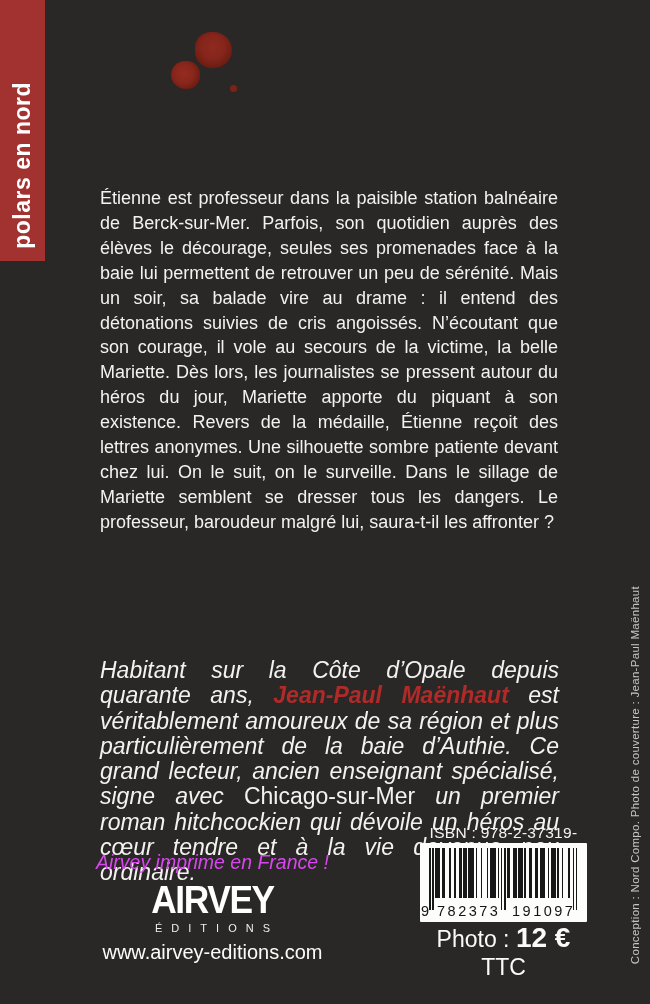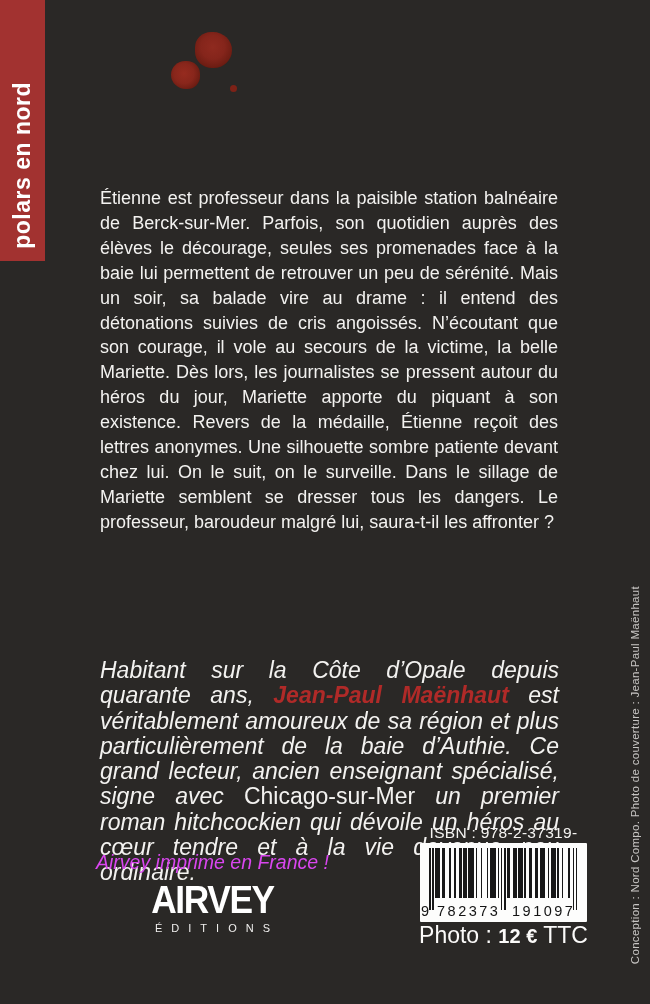--- a/index.html
+++ b/index.html
@@ -102,21 +102,21 @@
     font-size:14.5px;color:#141414;
   }
   .bc-d-first{position:absolute;left:1px;}
   .bc-group1{position:absolute;left:17px;width:62px;text-align:right;letter-spacing:2.5px;}
   .bc-group2{position:absolute;left:92px;width:62px;text-align:left;letter-spacing:2.5px;}
 
   .price{
     position:absolute;left:416px;top:922px;width:175px;text-align:center;
     font-size:23px;color:#fbfaf9;
   }
-  .price .val{font-weight:bold;font-size:20px;margin-top:19px;}
+  .price .val{font-weight:bold;font-size:28px;margin-top:19px;}
 
   
   .credits{
     position:absolute;right:9px;bottom:40px;
     writing-mode:vertical-rl;transform:rotate(180deg);
     font-size:11.5px;letter-spacing:.3px;color:var(--credits);
     white-space:nowrap;
   }
 </style>
 </head>
@@ -133,20 +133,21 @@
   <div class="blood blood-dot"></div>
 
   <p class="synopsis">Étienne est professeur dans la paisible station balnéaire de Berck-sur-Mer. Parfois, son quotidien auprès des élèves le décourage, seules ses promenades face à la baie lui permettent de retrouver un peu de sérénité. Mais un soir, sa balade vire au drame : il entend des détonations suivies de cris angoissés. N’écoutant que son courage, il vole au secours de la victime, la belle Mariette. Dès lors, les journalistes se pressent autour du héros du jour, Mariette apporte du piquant à son existence. Revers de la médaille, Étienne reçoit des lettres anonymes. Une silhouette sombre patiente devant chez lui. On le suit, on le surveille. Dans le sillage de Mariette semblent se dresser tous les dangers. Le professeur, baroudeur malgré lui, saura-t-il les affronter ?</p>
 
   <p class="bio"><span class="seg-i">Habitant sur la Côte d’Opale depuis quarante ans, </span><span class="seg-rb">Jean-Paul Maënhaut</span><span class="seg-i"> est véritablement amoureux de sa région et plus particulièrement de la baie d’Authie. Ce grand lecteur, ancien enseignant spécialisé, signe avec </span><span class="seg-r">Chicago-sur-Mer</span><span class="seg-i"> un premier roman hitchcockien qui dévoile un héros au cœur tendre et à la vie devenue peu ordinaire.</span></p>
 
   <div class="publisher">
     <div class="pub-tagline">Airvey imprime en France !</div>
     <div class="pub-logo">AIRVEY</div>
     <div class="pub-sub">ÉDITIONS</div>
+    <div class="pub-site">www.airvey-editions.com</div>
   </div>
 
   <div class="isbn-label">ISBN : 978-2-37319-109-7</div>
   <div class="barcode-box">
     <div class="bars">
         <span class="module bar guard"></span>
         <span class="module guard"></span>
         <span class="module bar guard"></span>
         <span class="module"></span>
         <span class="module bar"></span>

